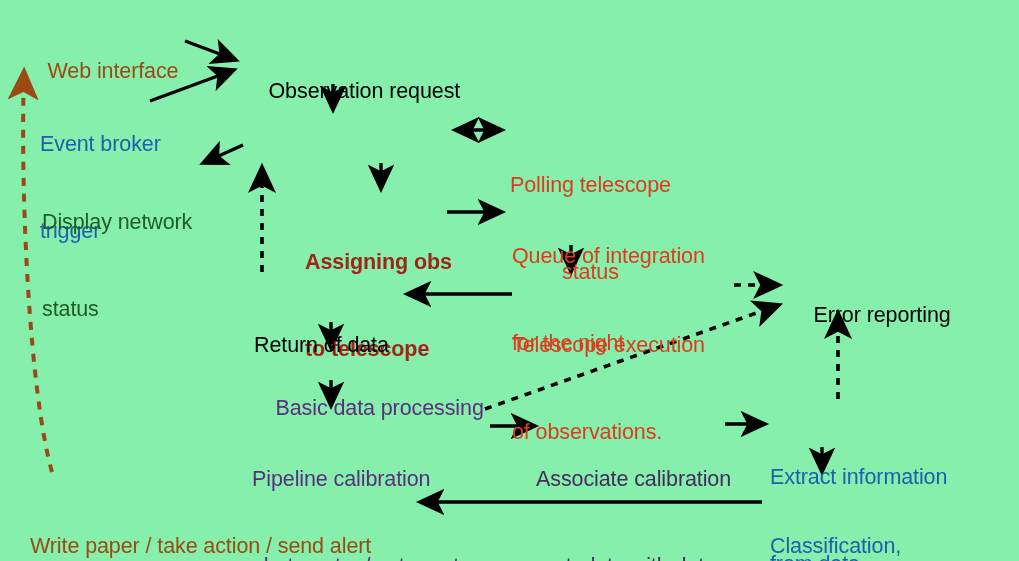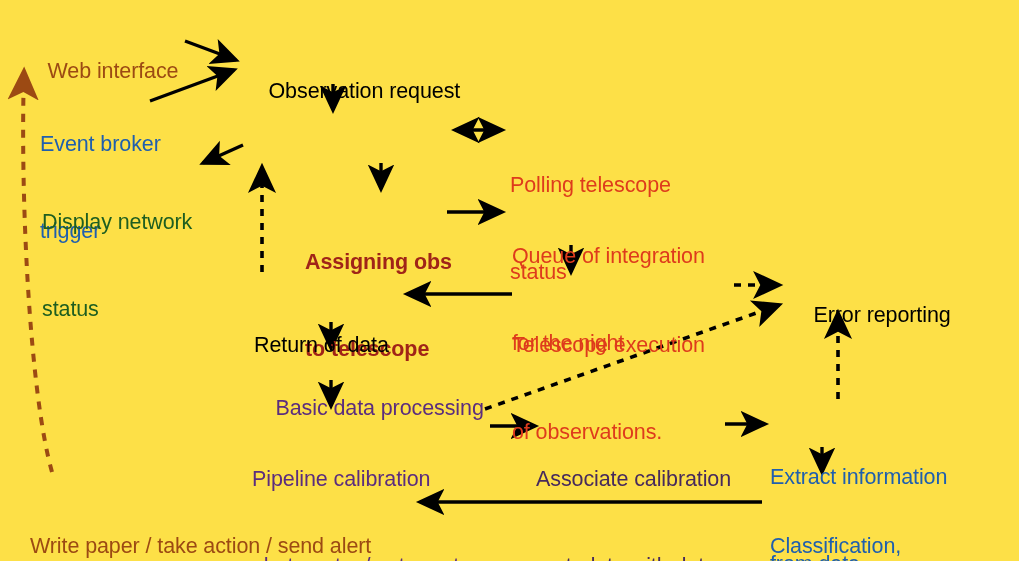--- a/index.html
+++ b/index.html
@@ -8,21 +8,21 @@
     padding: 0;
     background: #ffffff;
   }
   body {
     font-family: "Liberation Sans", "DejaVu Sans", sans-serif;
   }
   #canvas {
     position: relative;
     width: 1019px;
     height: 561px;
-    background: #fde047;
+    background: #86efac;
     overflow: hidden;
   }
   #edges {
     position: absolute;
     left: 0;
     top: 0;
     width: 1019px;
     height: 561px;
     pointer-events: none;
   }
@@ -122,21 +122,21 @@
   <div class="node c-green" style="left:42px; top:150px;">
     <div>Display network</div>
     <div>status</div>
   </div>
 
   <div class="node c-black" style="left:245px; top:48px;">
     <span>Observation request</span>
   </div>
 
 
-  <div class="node c-red" style="left:510px; top:113px;">
+  <div class="node c-red" style="left:510px; top:113px;text-align:center;">
     <div>Polling telescope</div>
     <div>status</div>
   </div>
 
   <div class="node c-darkred" style="left:305px; top:190px;font-weight:bold;">
     <div>Assigning obs</div>
     <div>to telescope</div>
   </div>
 
   <div class="node c-red" style="left:512px; top:184px;">

